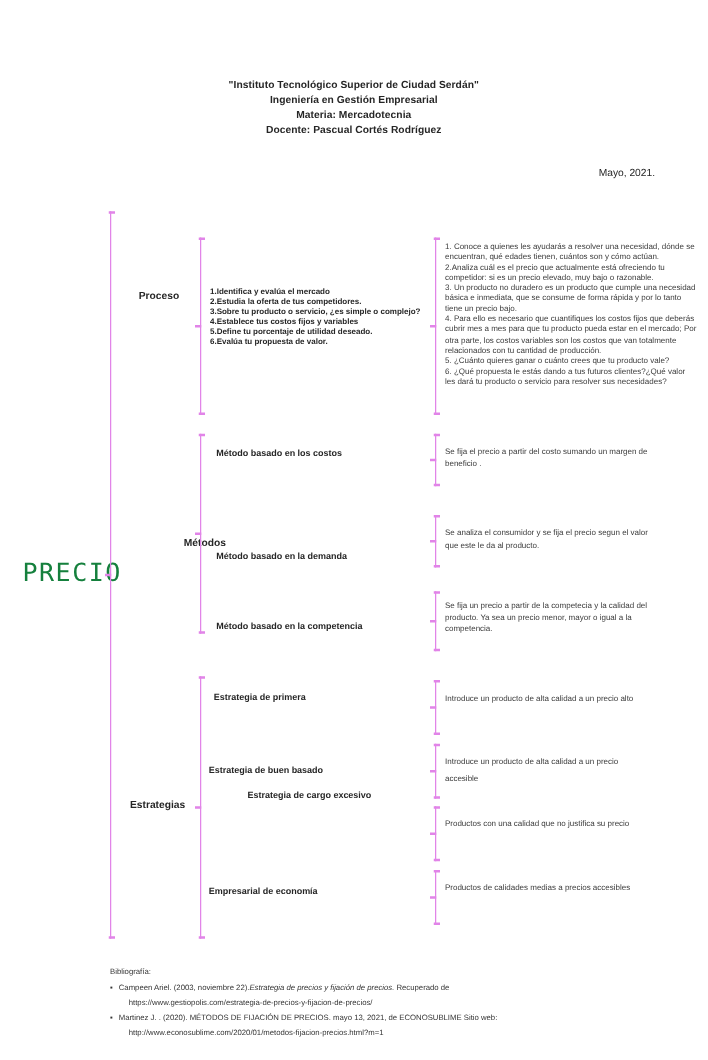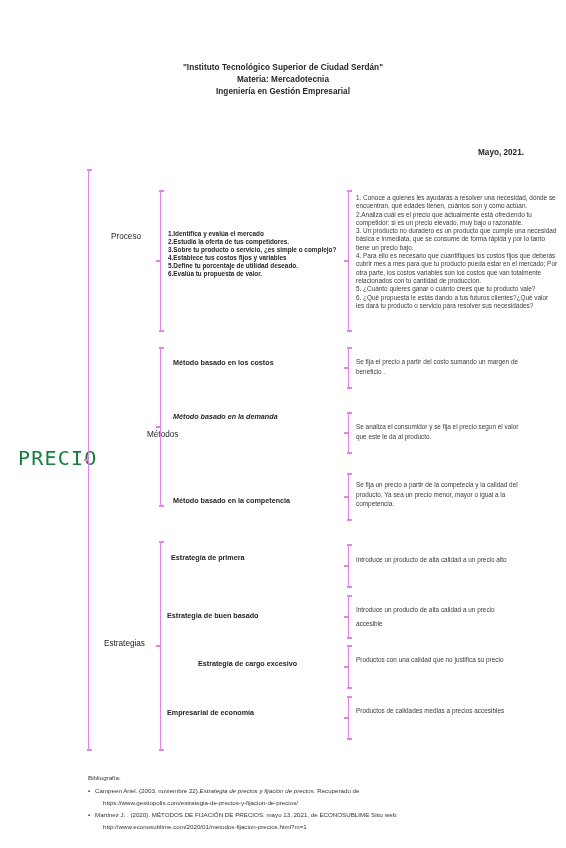--- a/index.html
+++ b/index.html
@@ -34,23 +34,22 @@
     font-weight: bold;
     line-height: 12.1px;
     letter-spacing: 0.05px;
     color: #262626;
   }
   .date {
     position: absolute;
     right: 42px;
     top: 134px;
     font-size: 8.2px;
-    font-weight: bold;
-    color: #262626;
-    margin-top: 14px;
+    font-weight: normal;
+    color: #262626;
   }
 
   
   .root-label {
     position: absolute;
     left: 18px;
     top: 446px;
     font-family: "DejaVu Sans Mono", monospace;
     font-size: 20px;
     letter-spacing: 1.2px;
@@ -84,21 +83,21 @@
     width: 5px;
     height: 1.6px;
     margin-top: -0.8px;
     background: #e184e8;
   }
 
   
   .node-label {
     position: absolute;
     font-size: 8.2px;
-    font-weight: normal;
+    font-weight: bold;
     color: #262626;
     white-space: nowrap;
   }
 
   
   .leaf-label {
     position: absolute;
     font-size: 7.2px;
     font-weight: bold;
     color: #262626;
@@ -150,22 +149,23 @@
     margin-top: 4px;
   }
 </style>
 </head>
 <body>
 
 <div id="page">
 
   <div class="header">
     <div class="header-line">"Instituto Tecnológico Superior de Ciudad Serdán"</div>
+    <div class="header-line">Ingeniería en Gestión Empresarial</div>
     <div class="header-line">Materia: Mercadotecnia</div>
-    <div class="header-line">Ingeniería en Gestión Empresarial</div>
+    <div class="header-line">Docente: Pascual Cortés Rodríguez</div>
   </div>
   <div class="date">Mayo, 2021.</div>
 
   <div class="root-label">PRECIO</div>
 
   <div class="bracket" style="left:88px; top:169px; height:582px; width:1px;">
     <span class="nub"></span>
   </div>
 
   <div class="node-label" style="left:111px; top:232px;">Proceso</div>
@@ -197,21 +197,21 @@
   <div class="bracket" style="left:160px; top:347px; height:160px; width:1px;">
     <span class="nub"></span>
   </div>
 
   <div class="leaf-label" style="left:173px; top:358px;">Método basado en los costos</div>
   <div class="bracket" style="left:348px; top:347px; height:42px; width:1px;">
     <span class="nub"></span>
   </div>
   <div class="detail" style="left:356px; top:357px; width:170px; line-height:9.5px;">Se fija el precio a partir  del costo sumando un margen de beneficio .</div>
 
-  <div class="leaf-label" style="left:173px; top:412px;font-style:italic;">Método basado en la demanda</div>
+  <div class="leaf-label" style="left:173px; top:440px;">Método basado en la demanda</div>
   <div class="bracket" style="left:348px; top:412px; height:42px; width:1px;">
     <span class="nub"></span>
   </div>
   <div class="detail" style="left:356px; top:422px; width:170px; line-height:9.5px;">Se analiza el consumidor y se fija el precio segun el valor que este le da al  producto.</div>
 
   <div class="leaf-label" style="left:173px; top:496px;">Método basado en la competencia</div>
   <div class="bracket" style="left:348px; top:473px; height:48px; width:1px;">
     <span class="nub"></span>
   </div>
   <div class="detail" style="left:356px; top:480px; width:175px; line-height:9.5px;">Se fija un precio a partir de la competecia y la calidad del producto. Ya sea un precio menor, mayor o igual a la competencia.</div>
@@ -227,21 +227,21 @@
     <span class="nub"></span>
   </div>
   <div class="detail loose" style="left:356px; top:553px; width:160px;">Introduce un producto de alta calidad a un precio alto</div>
 
   <div class="leaf-label" style="left:167px; top:611px;">Estrategia de buen basado</div>
   <div class="bracket" style="left:348px; top:595px; height:44px; width:1px;">
     <span class="nub"></span>
   </div>
   <div class="detail loose" style="left:356px; top:603px; width:160px;">Introduce un producto de alta calidad a un precio accesible</div>
 
-  <div class="leaf-label" style="left:167px; top:659px;padding-left:31px;">Estrategia de cargo excesivo</div>
+  <div class="leaf-label" style="left:167px; top:631px;padding-left:31px;">Estrategia de cargo excesivo</div>
   <div class="bracket" style="left:348px; top:645px; height:44px; width:1px;">
     <span class="nub"></span>
   </div>
   <div class="detail loose" style="left:356px; top:653px; width:165px;">Productos con una calidad que no justifica su precio</div>
 
   <div class="leaf-label" style="left:167px; top:708px;">Empresarial de economía</div>
   <div class="bracket" style="left:348px; top:696px; height:44px; width:1px;">
     <span class="nub"></span>
   </div>
   <div class="detail loose" style="left:356px; top:704px; width:160px;">Productos de calidades medias a precios accesibles</div>

